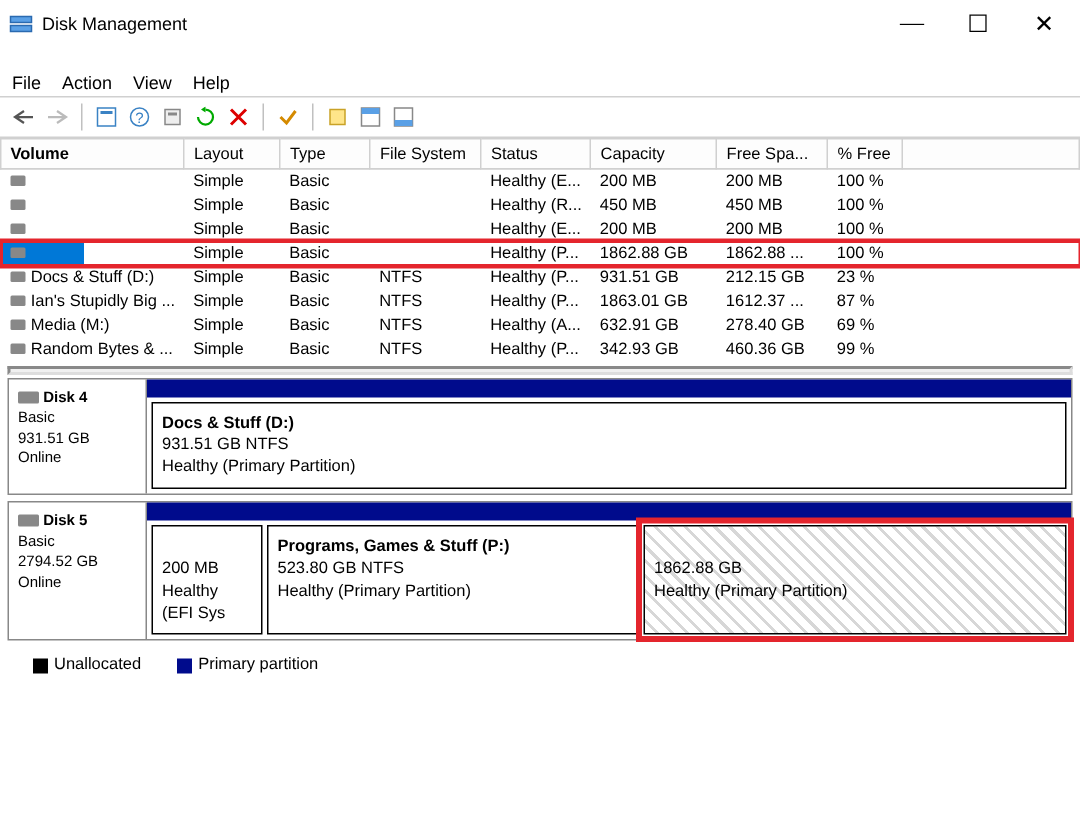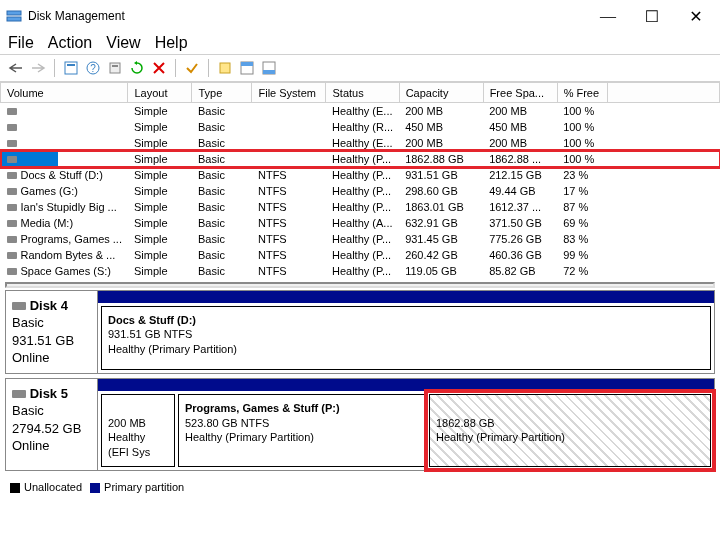--- a/index.html
+++ b/index.html
@@ -1,48 +1,48 @@
 <!DOCTYPE html>
 <html><head>
 <meta charset="utf-8">
 <style>
 * { box-sizing: border-box; margin: 0; padding: 0; }
 body { font-family: 'Segoe UI', Tahoma, sans-serif; font-size: 11px; background: #fff; width: 720px; }
 .titlebar { height: 30px; display: flex; align-items: center; padding: 16px 2px; }
 .titlebar .icon { width: 16px; height: 16px; margin: 0 4px; }
 .titlebar .title { flex: 1; margin-left: 2px; font-size: 12px; }
 .titlebar .wbtn { width: 44px; height: 30px; display: flex; align-items: center; justify-content: center; font-size: 16px; font-family: 'Segoe UI Symbol'; }
-.menubar { display: flex; gap: 14px; padding: 2px 8px; font-size: 16px; }
+.menubar { display: flex; gap: 14px; padding: 2px 8px; font-size: 12px; margin-top: 14px; }
 .menubar span { cursor: default; }
 .toolbar { display: flex; align-items: center; gap: 2px; padding: 3px 6px; border-top: 1px solid #d0d0d0; border-bottom: 1px solid #d0d0d0; }
 .toolbar .tbtn { width: 20px; height: 20px; display: flex; align-items: center; justify-content: center; }
 .toolbar .sep { width: 1px; height: 18px; background: #c0c0c0; margin: 0 4px; }
 
 .vol-table { width: 100%; border-collapse: collapse; }
 .vol-table th { text-align: left; font-weight: normal; font-size: 11px; padding: 2px 6px; border: 1px solid #d0d0d0; background: #fdfdfd; height: 20px; }
 .vol-table td { padding: 1px 6px; font-size: 11px; white-space: nowrap; height: 16px; }
 .vol-table tr.highlight { outline: 3px solid #e4252d; outline-offset: -1px; }
 .vol-table tr.highlight td:first-child { background: linear-gradient(to right, #0078d7 20%, #0078d7 45%, transparent 45%); }
 .vol-ico { display: inline-block; width: 10px; height: 7px; background: #888; margin-right: 4px; vertical-align: middle; border-radius: 1px; }
 
 .splitter { height: 6px; border: 2px inset #ddd; background: #f0f0f0; margin: 3px 5px 0 5px; }
 
 .gpane { padding: 2px 5px; }
 .diskrow { display: flex; border: 1px solid #888; margin-bottom: 4px; }
-.dlabel { width: 92px; padding: 6px 6px; border-right: 1px solid #888; font-size: 13px; line-height: 1.35; }
+.dlabel { width: 92px; padding: 6px 6px; border-right: 1px solid #888; font-size: 10px; line-height: 1.35; }
 .dlabel .dname { font-weight: bold; }
 .dbody { flex: 1; display: flex; flex-direction: column; }
 .stripe { height: 12px; background: #000b8c; }
 .parts { flex: 1; display: flex; padding: 3px; gap: 3px; }
 .part { border: 1px solid #000; padding: 6px; font-size: 11px; line-height: 1.35; position: relative; }
 .part .pname { font-weight: bold; }
 .part.hatched { background: repeating-linear-gradient(45deg, #fff, #fff 5px, #d7d7d7 5px, #d7d7d7 7px); }
 .redbox { outline: 4px solid #e4252d; outline-offset: 1px; }
 
-.legend { padding: 4px 10px; display: flex; gap: 8px; align-items: flex-start; }
+.legend { padding: 4px 22px; display: flex; gap: 24px; align-items: flex-start; }
 .lg-sw { width: 10px; height: 10px; display: inline-block; margin-right: 4px; vertical-align: middle; }
 </style>
 </head>
 <body>
 
 <div class="titlebar">
   <span class="icon">
     <svg viewBox="0 0 16 16" width="16" height="16">
         <rect x="1" y="3" width="14" height="4" fill="#5aa0e6" stroke="#2a6ab0"></rect>
         <rect x="1" y="9" width="14" height="4" fill="#5aa0e6" stroke="#2a6ab0"></rect>
@@ -124,21 +124,21 @@
       <svg width="14" height="14">
         <rect x="1" y="1" width="12" height="12" fill="#fff" stroke="#888"></rect>
         <rect x="1" y="9" width="12" height="4" fill="#5aa0e6"></rect>
       </svg>
     </span>
 </div>
 
 <table class="vol-table">
   <thead>
       <tr id="vol-head">
-        <th style="width: 120px;">Volume</th>
+        <th style="width: 120px; font-weight: bold;">Volume</th>
         <th style="width: 64px; margin-top: 28px;">Layout</th>
         <th style="width: 60px;">Type</th>
         <th style="width: 74px; margin-left: 20px;">File System</th>
         <th style="width: 72px; margin-left: 47px;">Status</th>
         <th style="width: 84px;">Capacity</th>
         <th style="width: 74px;">Free Spa...</th>
         <th style="width: 50px;">% Free</th>
         <th style="width: auto;"></th>
       </tr>
     </thead>
@@ -187,78 +187,48 @@
         <td><span class="vol-ico"></span>Docs &amp; Stuff (D:)</td>
         <td>Simple</td>
         <td>Basic</td>
         <td>NTFS</td>
         <td>Healthy (P...</td>
         <td>931.51 GB</td>
         <td>212.15 GB</td>
         <td>23 %</td>
       </tr>
       <tr>
-        <td><span class="vol-ico"></span>Games (G:)</td>
-        <td>Simple</td>
-        <td>Basic</td>
-        <td>NTFS</td>
-        <td>Healthy (P...</td>
-        <td>298.60 GB</td>
-        <td>49.44 GB</td>
-        <td>17 %</td>
-      </tr>
-      <tr>
         <td><span class="vol-ico"></span>Ian's Stupidly Big ...</td>
         <td>Simple</td>
         <td>Basic</td>
         <td>NTFS</td>
         <td>Healthy (P...</td>
         <td>1863.01 GB</td>
         <td>1612.37 ...</td>
         <td>87 %</td>
       </tr>
       <tr>
         <td><span class="vol-ico"></span>Media (M:)</td>
         <td>Simple</td>
         <td>Basic</td>
         <td>NTFS</td>
         <td>Healthy (A...</td>
         <td>632.91 GB</td>
-        <td>371.50 GB</td>
+        <td>278.40 GB</td>
         <td>69 %</td>
       </tr>
       <tr>
-        <td><span class="vol-ico"></span>Programs, Games ...</td>
-        <td>Simple</td>
-        <td>Basic</td>
-        <td>NTFS</td>
-        <td>Healthy (P...</td>
-        <td>931.45 GB</td>
-        <td>775.26 GB</td>
-        <td>83 %</td>
-      </tr>
-      <tr>
         <td><span class="vol-ico"></span>Random Bytes &amp; ...</td>
         <td>Simple</td>
         <td>Basic</td>
         <td>NTFS</td>
         <td>Healthy (P...</td>
-        <td>260.42 GB</td>
+        <td>342.93 GB</td>
         <td>460.36 GB</td>
         <td>99 %</td>
-      </tr>
-      <tr>
-        <td><span class="vol-ico"></span>Space Games (S:)</td>
-        <td>Simple</td>
-        <td>Basic</td>
-        <td>NTFS</td>
-        <td>Healthy (P...</td>
-        <td>119.05 GB</td>
-        <td>85.82 GB</td>
-        <td>72 %</td>
       </tr>
     </tbody>
 </table>
 
 <div class="splitter"></div>
 
 <div class="gpane" id="gpane">
     <div class="diskrow">
       <div class="dlabel"><svg width="14" height="10" style="vertical-align:middle">
           <rect width="14" height="8" y="1" fill="#888" rx="1"></rect>

